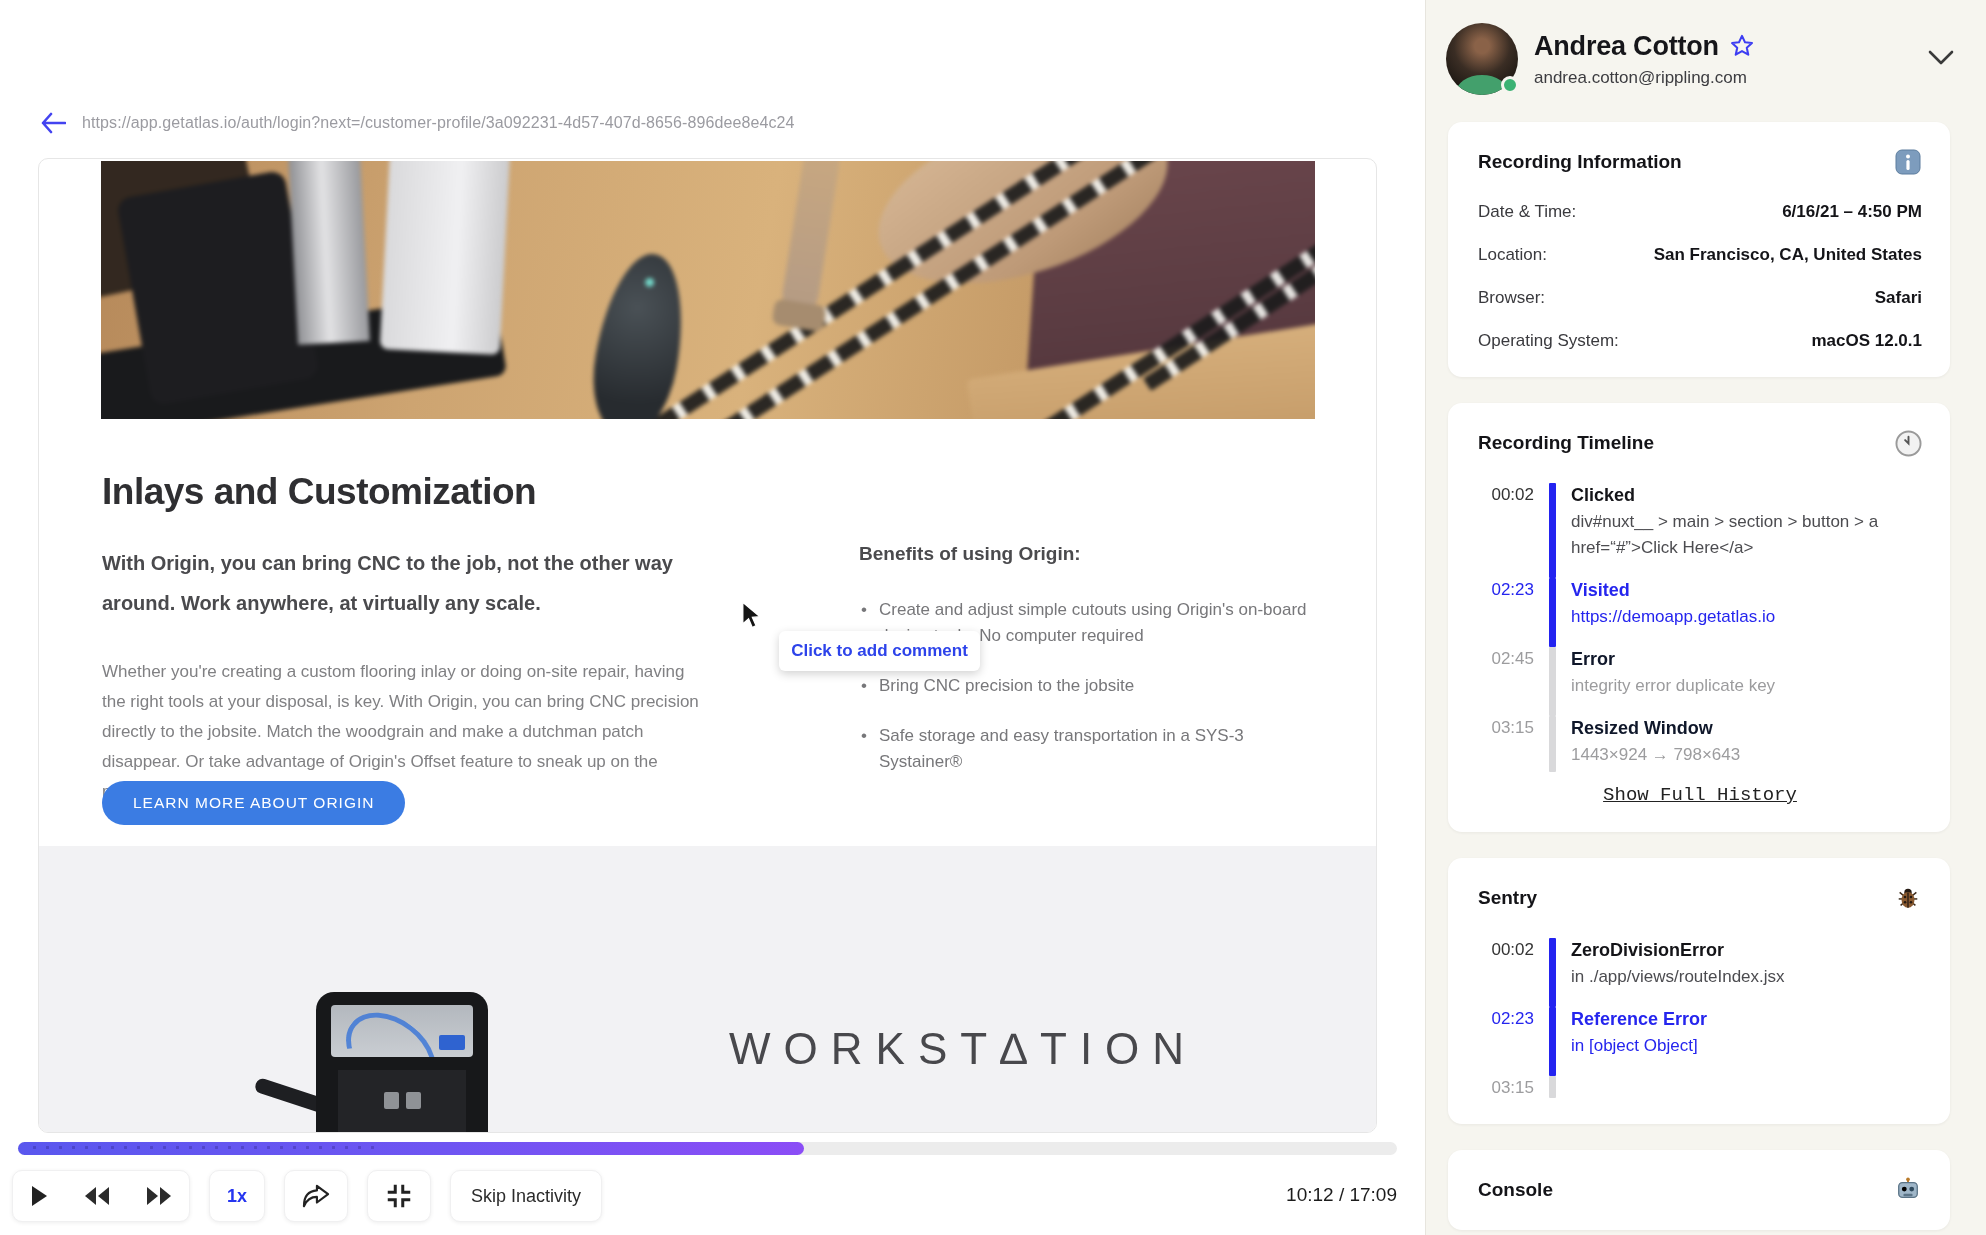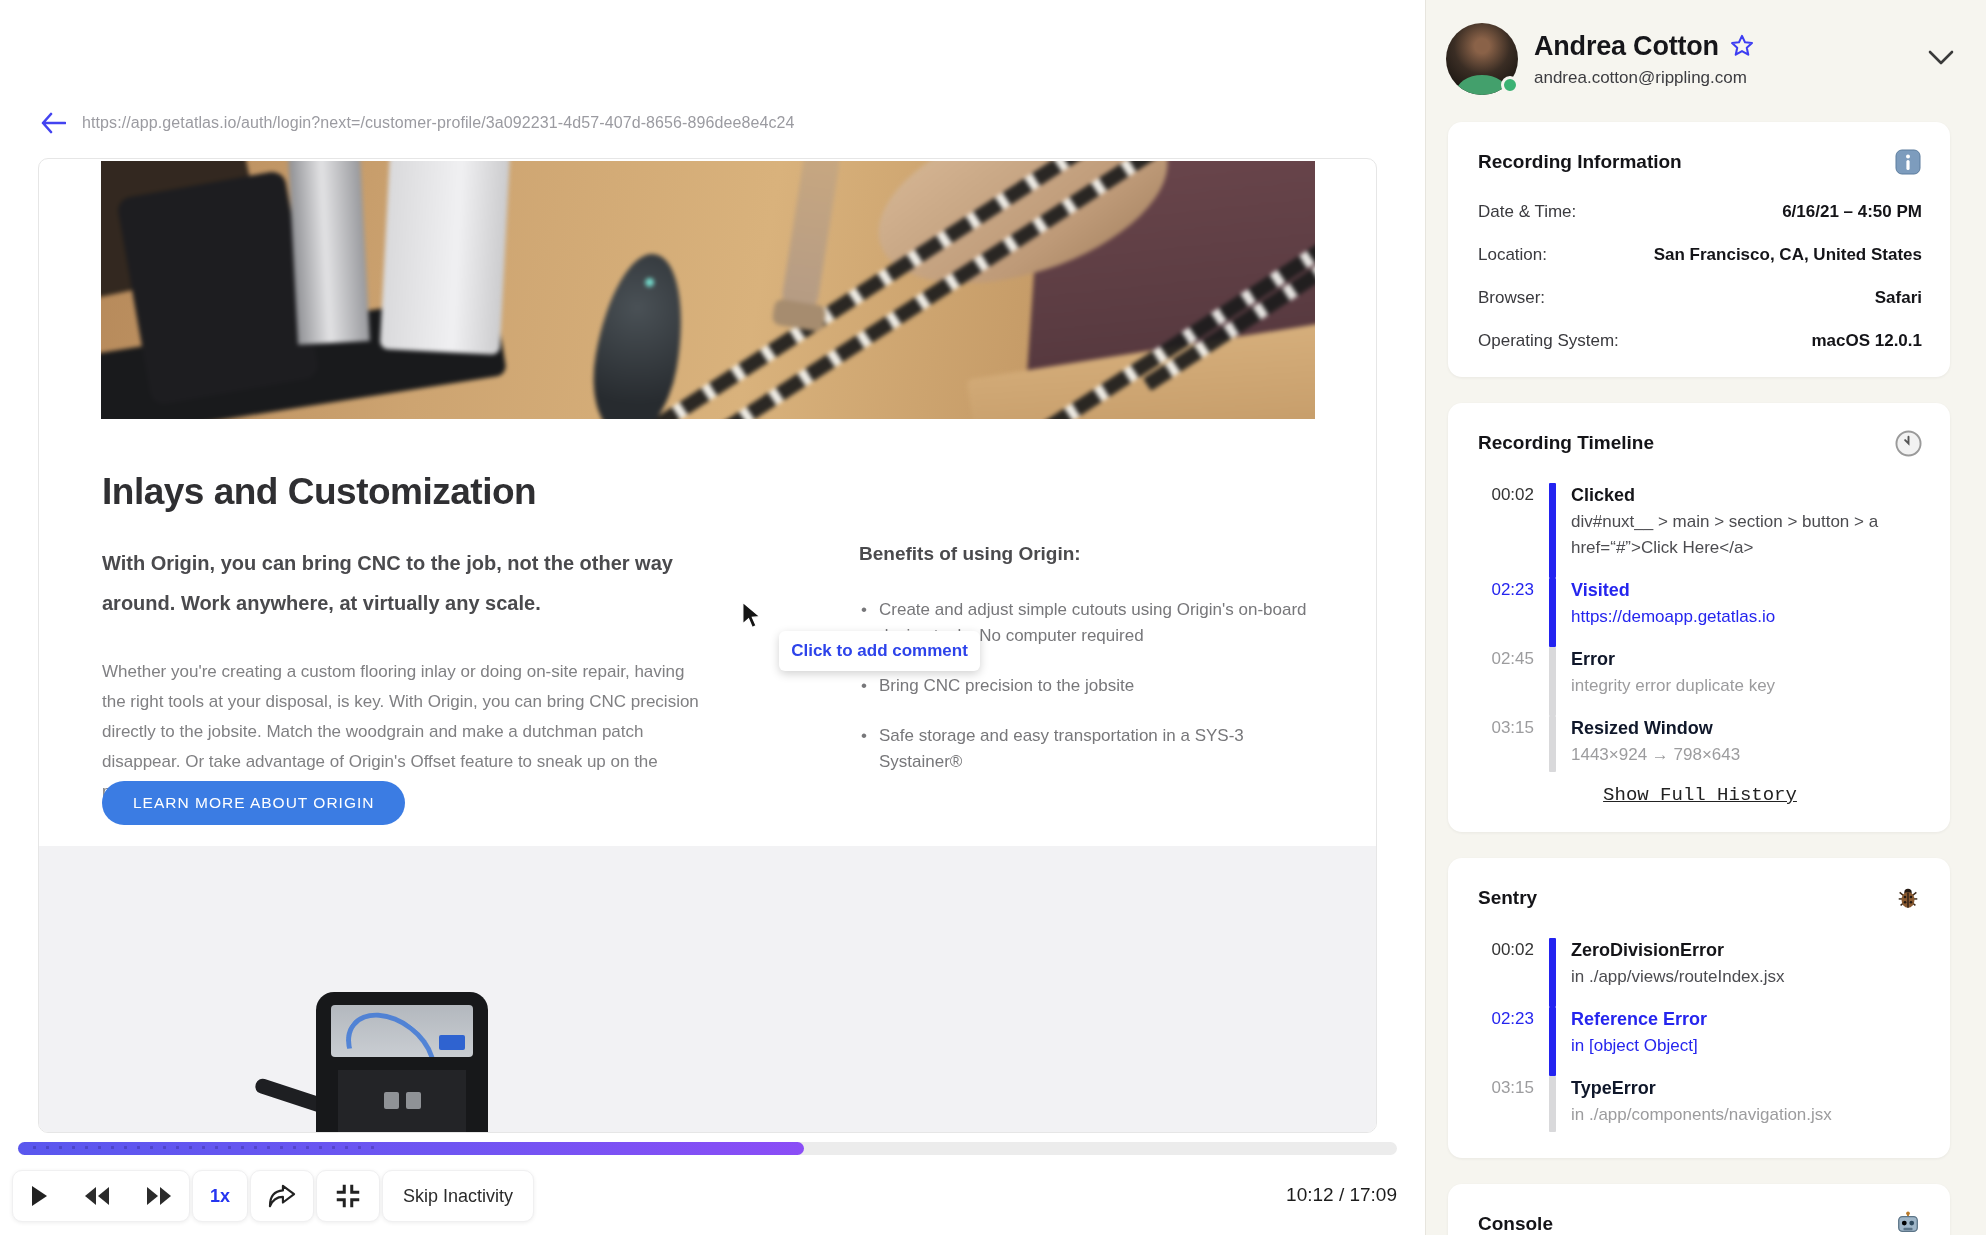--- a/index.html
+++ b/index.html
@@ -76,21 +76,21 @@
   
   .cursor { position:absolute; left:700px; top:442px; z-index:6; }
   .tooltip { position:absolute; left:740px; top:472px; width:201px; height:40px; background:#fff; border-radius:6px; box-shadow:0 3px 10px rgba(0,0,0,.18); display:flex; align-items:center; justify-content:center; z-index:5; }
   .tooltip span { font-size:17px; font-weight:700; color:#2d43ea; }
 
   
   .progress { position:absolute; left:18px; top:1142px; width:1379px; height:13px; background:#ececec; border-radius:7px; cursor:pointer; }
   .progress .fill { position:relative; height:13px; border-radius:7px; background:linear-gradient(90deg,#5a57ee 0%,#6f55f2 55%,#8b4df6 100%); }
   .progress .fill::after { content:""; position:absolute; left:10px; top:3px; width:45%; height:4px; background-image:radial-gradient(circle, rgba(20,10,80,.45) 1.4px, transparent 1.6px); background-size:13px 5px; background-repeat:repeat-x; opacity:.5; border-radius:2px; }
 
-  .controls { position:absolute; left:12px; top:1170px; display:flex; gap:2px; align-items:flex-start; }
+  .controls { position:absolute; left:12px; top:1170px; display:flex; gap:19px; align-items:flex-start; }
   .ctl-card { background:#fff; border:1px solid #f0f0f1; border-radius:10px; box-shadow:0 1px 4px rgba(0,0,0,.07); height:52px; display:flex; align-items:center; }
   .ctl-btn { background:none; border:none; cursor:pointer; height:52px; display:flex; align-items:center; justify-content:center; padding:0 16px; }
   .grp .ctl-btn + .ctl-btn { margin-left:2px; }
   .speed { font-size:18px; font-weight:700; color:#2535f0; padding:0 17px; }
   .skip-label { font-size:18px; color:#2b2b2b; padding:0 20px; }
   .time-display { position:absolute; right:28px; top:1184px; font-size:19px; color:#1c1c1c; }
 
   
   .sidebar { width:561px; height:1235px; background:#f6f5ef; border-left:1px solid #e7e5de; flex:0 0 auto; overflow:hidden; }
   .sb-header { display:flex; align-items:center; padding:14px 26px 14px 20px; height:118px; }
@@ -193,20 +193,21 @@
           <div class="dev-body"></div>
           <div class="dev-screen">
               <div class="dev-arc"></div>
               <div class="dev-chip"></div>
             </div>
           <div class="dev-mid">
               <div class="dev-btn b1"></div>
               <div class="dev-btn b2"></div>
             </div>
         </div>
+        <div class="brand">WORKST∆TION</div>
       </div>
     </div>
 
     <div class="cursor">
       <svg width="26" height="30" viewBox="0 0 20 26">
           <path d="M2 1 L2 20 L7 15.5 L10.2 23 L13.6 21.4 L10.4 14.2 L17 13.6 Z" fill="#141414" stroke="#fff" stroke-width="1.2"></path>
         </svg>
     </div>
     <div class="tooltip">
       <span>Click to add comment</span>
@@ -404,24 +405,20 @@
           <span class="ev-time">02:23</span>
           <div class="ev-bar"></div>
           <div class="ev-body">
             <div class="ev-title">Reference Error</div>
             <div class="ev-detail">in [object Object]</div>
           </div>
         </div>
         <div class="event future">
           <span class="ev-time">03:15</span>
           <div class="ev-bar"></div>
-          <div class="ev-body" style="padding-bottom:4px;">
-            <div class="ev-title">TypeError</div>
-            <div class="ev-detail">in ./app/components/navigation.jsx</div>
-          </div>
         </div>
       </div>
     </div>
 
     <div class="card">
       <div class="card-head">
         <span class="card-title">Console</span>
         <span class="icon-badge">
           <svg width="26" height="26" viewBox="0 0 28 28">
             <line x1="14" y1="2" x2="14" y2="6" stroke="#b97a2a" stroke-width="2"></line>

